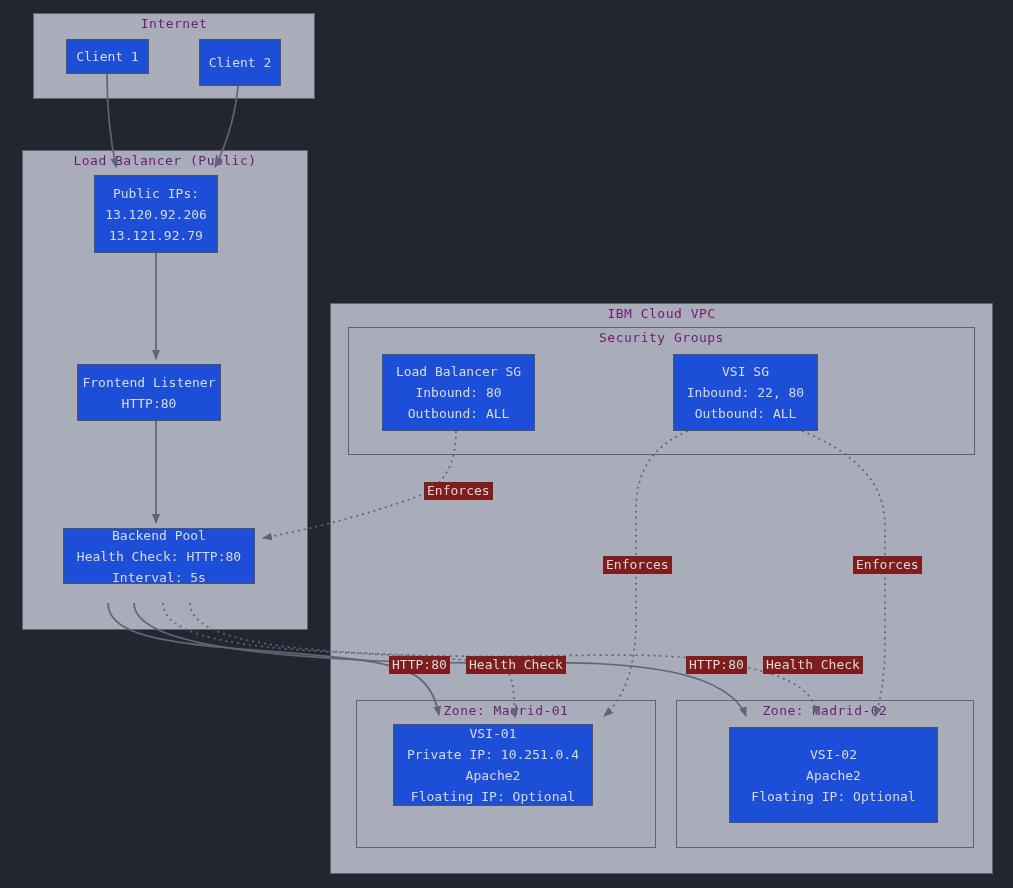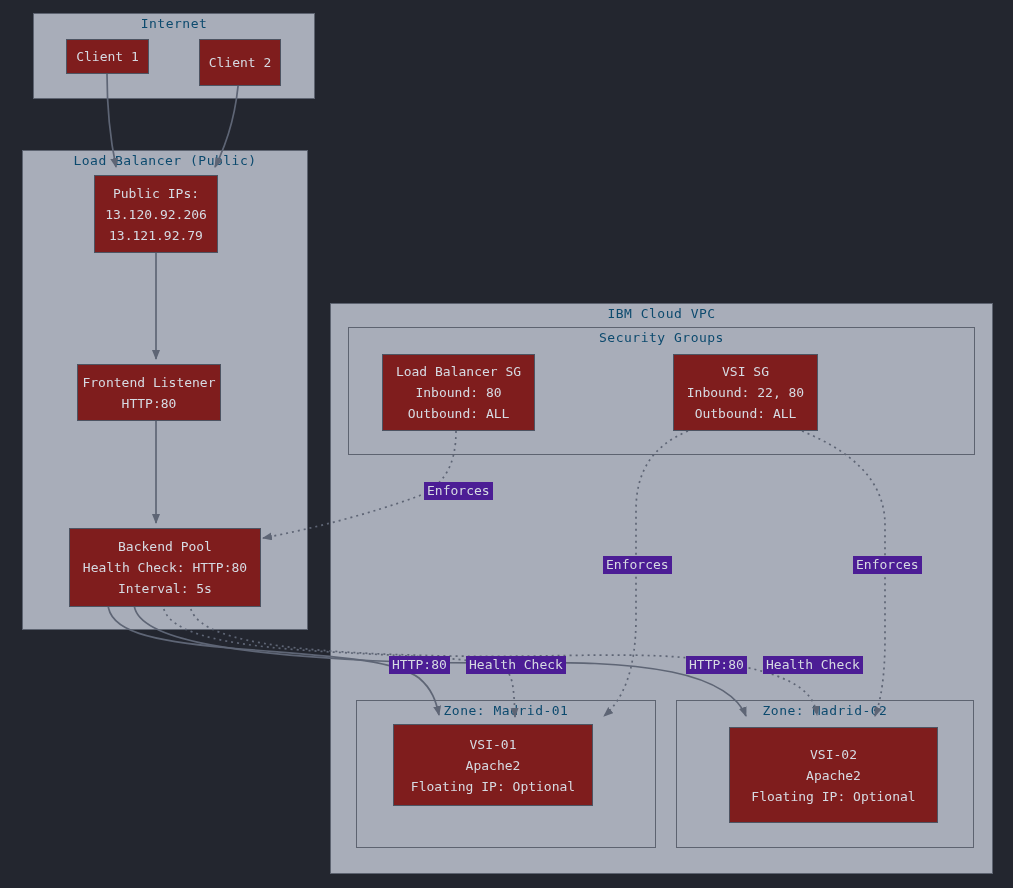--- a/index.html
+++ b/index.html
@@ -14,27 +14,27 @@
     position:absolute;
     background:#a8adb9;
     border:1px solid #5d6370;
     box-sizing:border-box;
   }
   .cluster-title{
     position:absolute;
     top:2px;left:0;right:0;
     text-align:center;
     font-size:13px;
-    color:#0c4a6e;
+    color:#701a75;
     letter-spacing:0.5px;
     white-space:pre;
   }
   .node{
     position:absolute;
-    background:#7f1d1d;
+    background:#1d4ed8;
     border:1px solid #4d5462;
     box-sizing:border-box;
     display:flex;
     flex-direction:column;
     align-items:center;
     justify-content:center;
   }
   .node-line{
     font-size:13px;
     line-height:21px;
@@ -44,21 +44,21 @@
   }
   .edges{
     position:absolute;
     left:0;top:0;width:1013px;height:888px;
     pointer-events:none;
   }
   .edge{fill:none;stroke:#5e6575;stroke-width:1.7;}
   .edge.dotted{stroke-dasharray:2 4;}
   .edge-label{
     position:absolute;
-    background:#4c1d95;
+    background:#7f1d1d;
     color:#d6dae2;
     font-size:13px;
     line-height:16px;
     padding:1px 3px;
     white-space:pre;
   }
 </style>
 </head>
 <body>
 
@@ -119,40 +119,41 @@
     <div class="node-line">Public IPs:</div>
     <div class="node-line">13.120.92.206</div>
     <div class="node-line">13.121.92.79</div>
   </div>
 
   <div class="node" style="left:77px;top:364px;width:144px;height:57px">
     <div class="node-line">Frontend Listener</div>
     <div class="node-line">HTTP:80</div>
   </div>
 
-  <div class="node" style="left:69px;top:528px;width:192px;height:79px">
+  <div class="node" style="left:63px;top:528px;width:192px;height:56px">
     <div class="node-line">Backend Pool</div>
     <div class="node-line">Health Check: HTTP:80</div>
     <div class="node-line">Interval: 5s</div>
   </div>
 
   <div class="node" style="left:382px;top:354px;width:153px;height:77px">
     <div class="node-line">Load Balancer SG</div>
     <div class="node-line">Inbound: 80</div>
     <div class="node-line">Outbound: ALL</div>
   </div>
 
   <div class="node" style="left:673px;top:354px;width:145px;height:77px">
     <div class="node-line">VSI SG</div>
     <div class="node-line">Inbound: 22, 80</div>
     <div class="node-line">Outbound: ALL</div>
   </div>
 
   <div class="node" style="left:393px;top:724px;width:200px;height:82px">
     <div class="node-line">VSI-01</div>
+    <div class="node-line">Private IP: 10.251.0.4</div>
     <div class="node-line">Apache2</div>
     <div class="node-line">Floating IP: Optional</div>
   </div>
 
   <div class="node" style="left:729px;top:727px;width:209px;height:96px">
     <div class="node-line">VSI-02</div>
     <div class="node-line">Apache2</div>
     <div class="node-line">Floating IP: Optional</div>
   </div>
 

